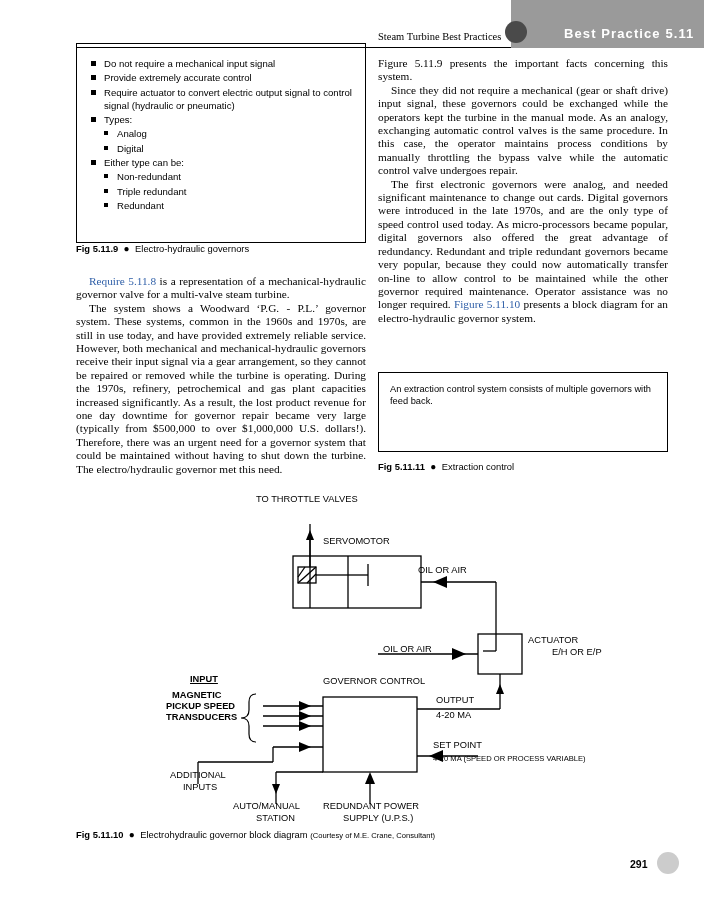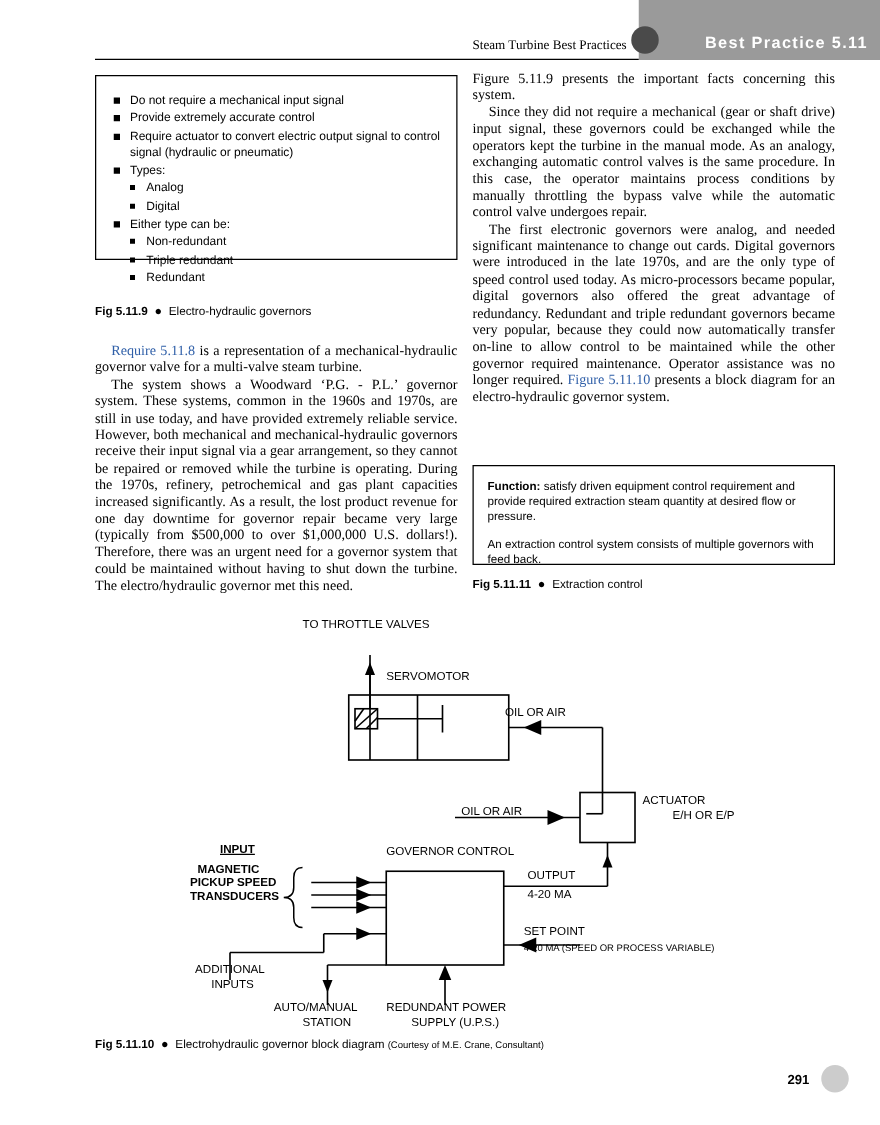--- a/index.html
+++ b/index.html
@@ -74,24 +74,24 @@
   .col p.indent {
     text-indent: 13px;
   }
   .blue {
     color: #2f5fa8;
   }
 
   
   .bullet-box {
     position: absolute;
-    top: 60px;
+    top: 43px;
     left: 76px;
     width: 290px;
-    height: 148px;
+    height: 200px;
     border: 1px solid #000000;
     box-sizing: border-box;
   }
   .bullet-list {
     position: absolute;
     top: 13px;
     left: 14px;
     width: 262px;
     font-family: "Liberation Sans", sans-serif;
     font-size: 9.6px;
@@ -159,21 +159,21 @@
     line-height: 12.2px;
   }
   .func-text b {
     font-weight: bold;
   }
 
   
   #diagram {
     position: absolute;
     top: 494px;
-    left: 64px;
+    left: 78px;
     width: 600px;
     height: 365px;
   }
   .dg-label {
     position: absolute;
     font-family: "Liberation Sans", sans-serif;
     font-size: 9.3px;
     color: #000000;
     white-space: nowrap;
   }
@@ -238,21 +238,20 @@
   </div>
 
 <div class="col" id="right-col" style="top:57px; left:378px; width:290px;">
     <p><span>Figure 5.11.9 presents the important facts concerning this system.</span></p>
     <p class="indent"><span>Since they did not require a mechanical (gear or shaft drive) input signal, these governors could be exchanged while the operators kept the turbine in the manual mode. As an analogy, exchanging automatic control valves is the same procedure. In this case, the operator maintains process conditions by manually throttling the bypass valve while the automatic control valve undergoes repair.</span></p>
     <p class="indent"><span>The first electronic governors were analog, and needed significant maintenance to change out cards. Digital governors were introduced in the late 1970s, and are the only type of speed control used today. As micro-processors became popular, digital governors also offered the great advantage of redundancy. Redundant and triple redundant governors became very popular, because they could now automatically transfer on-line to allow control to be maintained while the other governor required maintenance. Operator assistance was no longer required. </span><span class="blue">Figure 5.11.10</span><span> presents a block diagram for an electro-hydraulic governor system.</span></p>
   </div>
 
 <div class="func-box">
   <div class="func-text">
-    <p style="margin:0 0 9px 0;"><b>Function:</b><span> satisfy driven equipment control requirement and provide required extraction steam quantity at desired flow or pressure.</span></p>
     <p style="margin:0;">An extraction control system consists of multiple governors with feed back.</p>
   </div>
 </div>
 <div class="figcap" style="top:461px; left:378px;">
   <b>Fig 5.11.11</b>
   <span class="dot">&nbsp;●&nbsp;</span>
   <span>Extraction control</span>
 </div>
 
 <div id="diagram">

